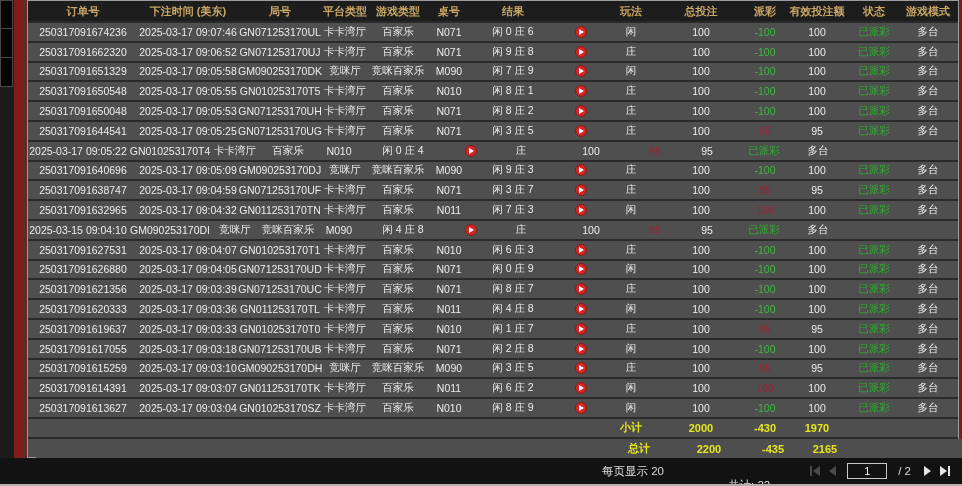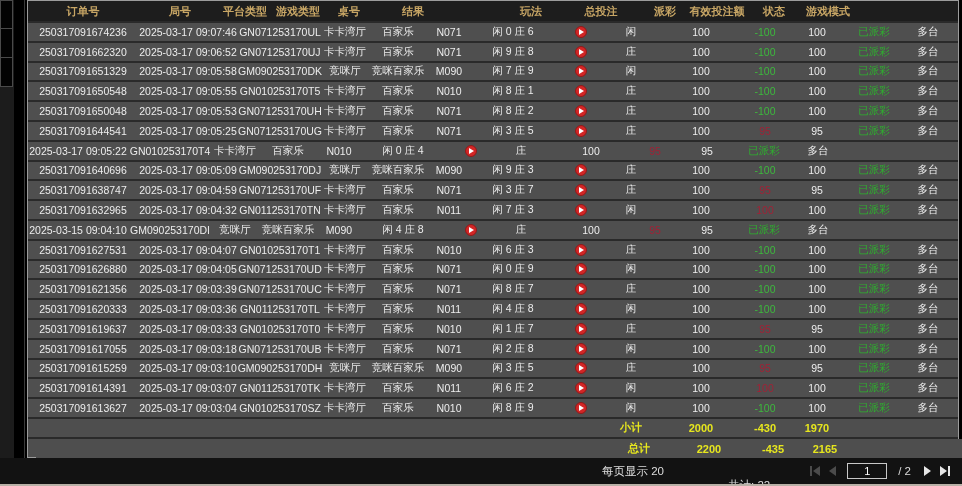--- a/index.html
+++ b/index.html
@@ -1,18 +1,18 @@
 <!DOCTYPE html>
 <html><head>
 <meta charset="utf-8">
 <style>
   * { margin:0; padding:0; box-sizing:border-box; }
   html,body { width:962px; height:486px; overflow:hidden; background:#161616;
     font-family:"Liberation Sans","DejaVu Sans",sans-serif; }
-  .screen { position:relative; width:962px; height:486px; background:#000000; }
+  .screen { position:relative; width:962px; height:486px; background:#7f1d1d; }
 
   
   .left-strip { position:absolute; left:0; top:0; width:14px; height:458px; background:#1c1c1c; }
   .left-box { width:13px; height:29px; background:#030303; border:1px solid #4a4a4a; border-top:none; }
   .left-box:first-child { border-top:1px solid #4a4a4a; }
   .left-divider { position:absolute; left:24px; top:0; width:1px; height:458px; background:#3b3b3b; }
 
   
   .table-wrap { position:absolute; left:27px; top:0; width:932px; height:458px;
     border:1px solid #9c9c9c; background:#4e4e4e; }
@@ -67,20 +67,21 @@
   <div class="left-strip">
     <div class="left-box"></div>
     <div class="left-box"></div>
     <div class="left-box"></div>
   </div>
   <div class="left-divider"></div>
 
   <div class="table-wrap">
     <div class="tr thead-row">
       <div class="td c-order">订单号</div>
+      <div class="td c-time">下注时间 (美东)</div>
       <div class="td c-round">局号</div>
       <div class="td c-platform">平台类型</div>
       <div class="td c-gtype">游戏类型</div>
       <div class="td c-table">桌号</div>
       <div class="td c-result">结果</div>
       <div class="td c-play"></div>
       <div class="td c-method">玩法</div>
       <div class="td c-bet">总投注</div>
       <div class="td c-payout">派彩</div>
       <div class="td c-valid">有效投注额</div>

